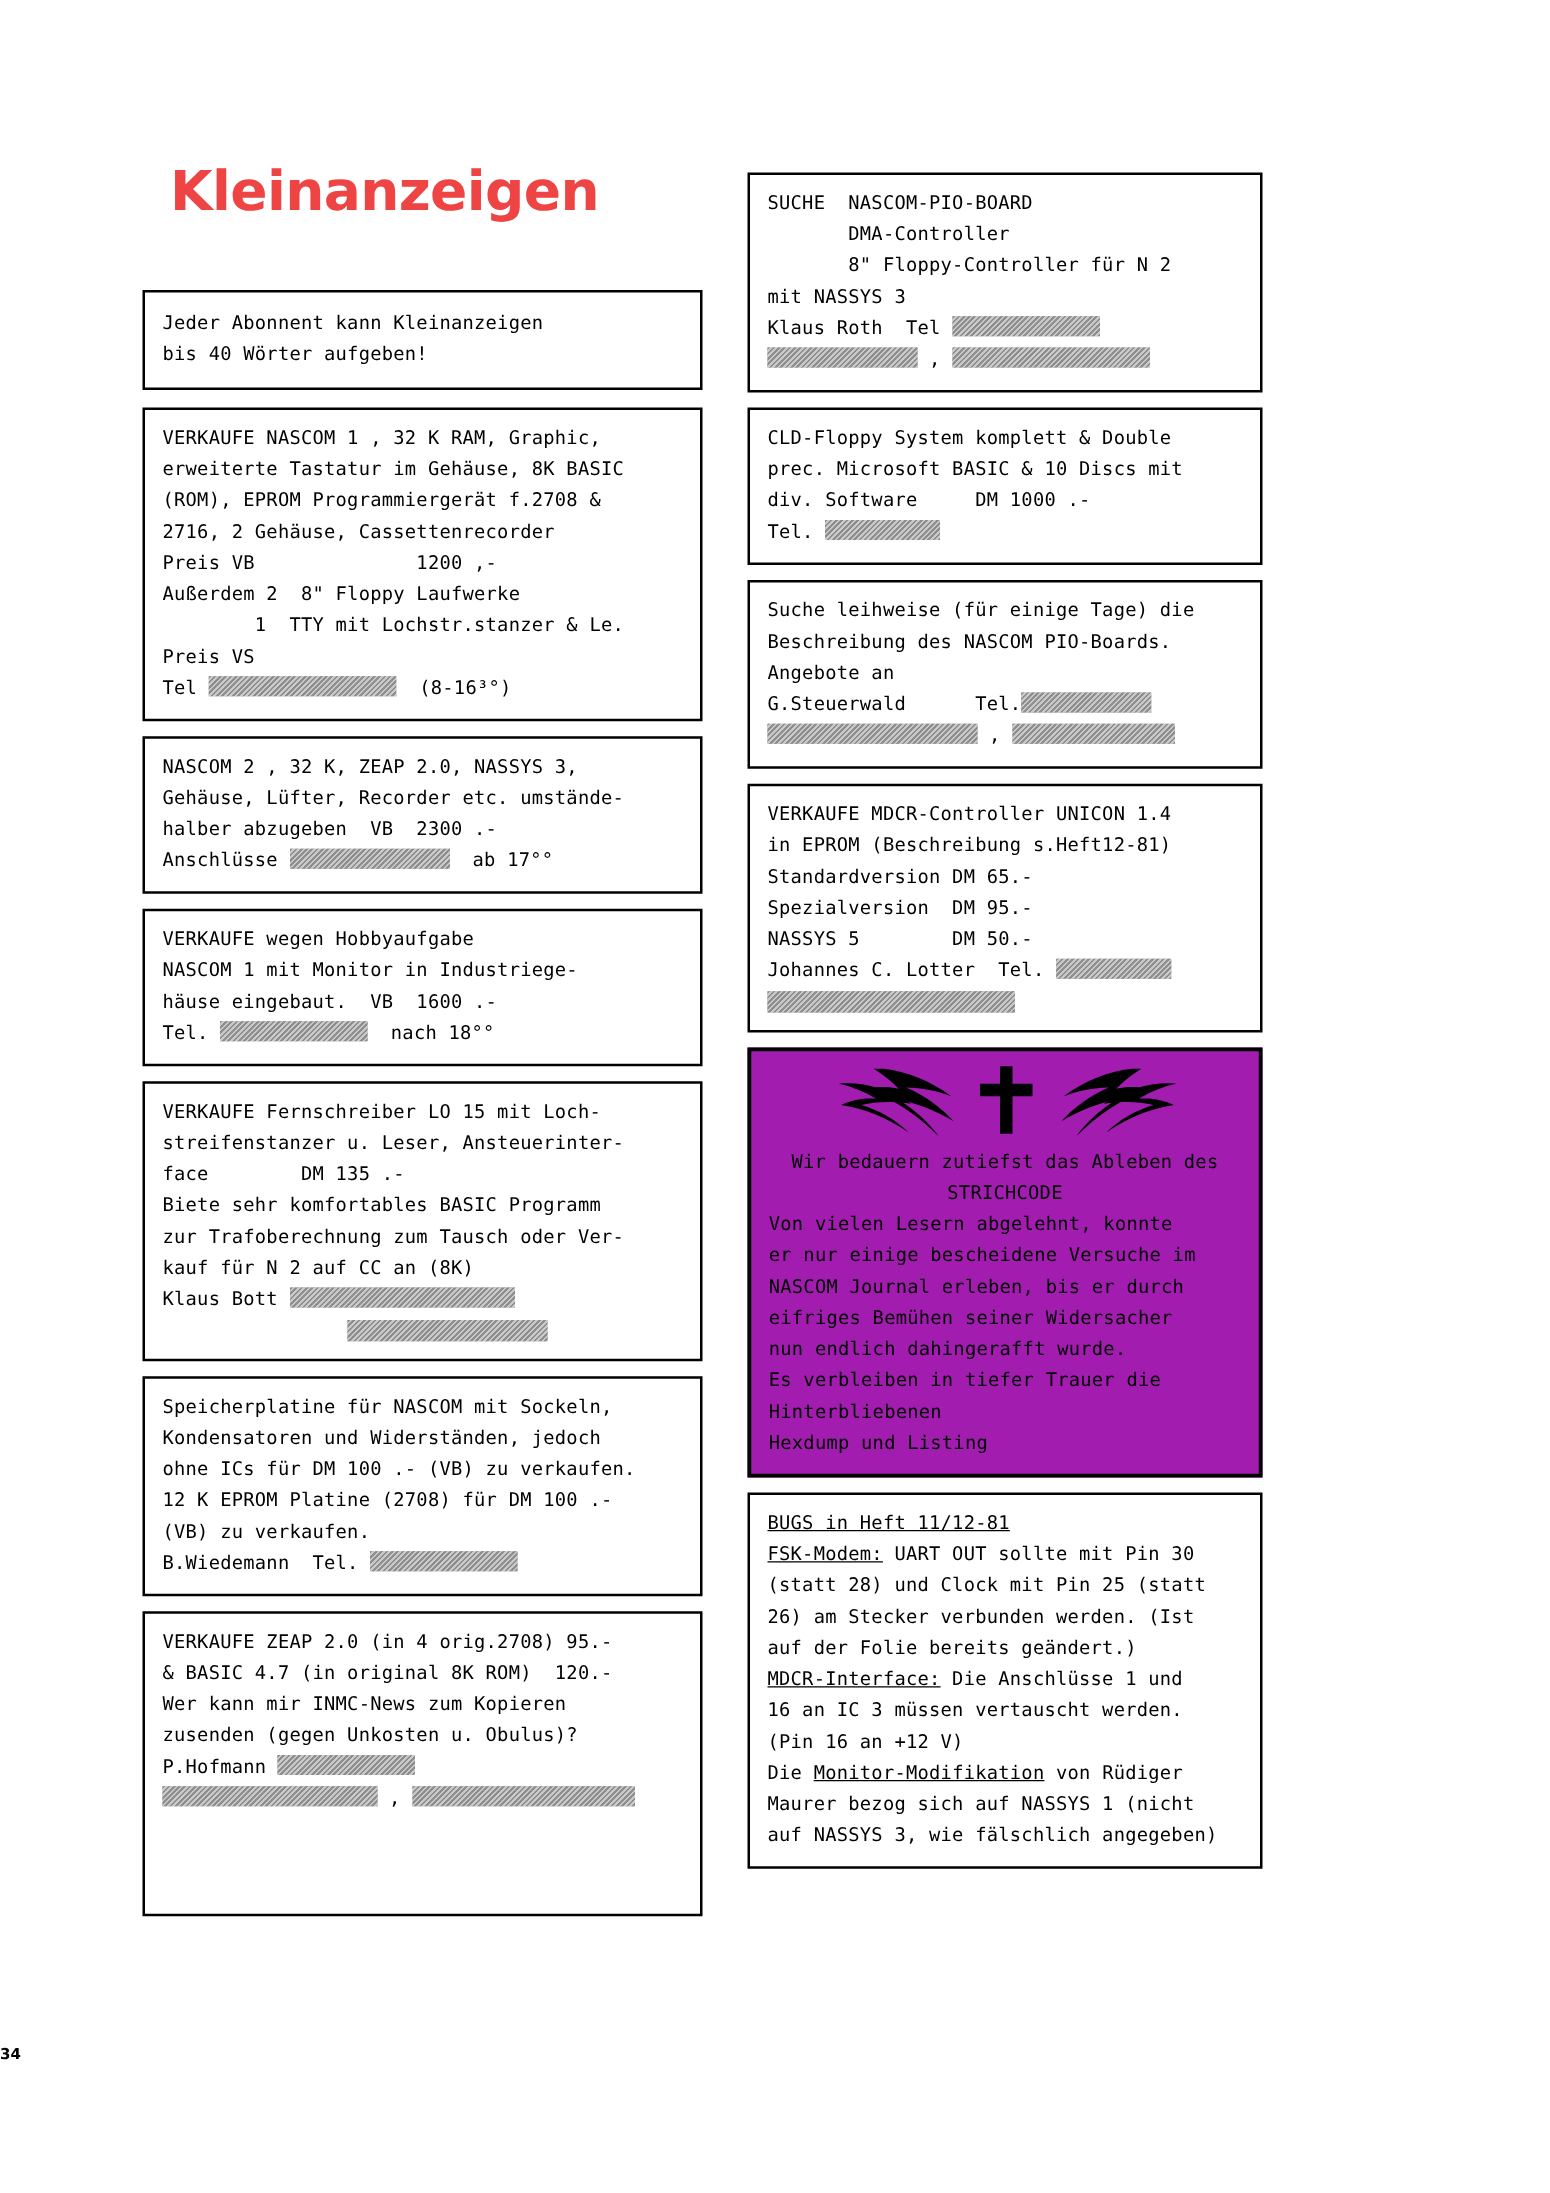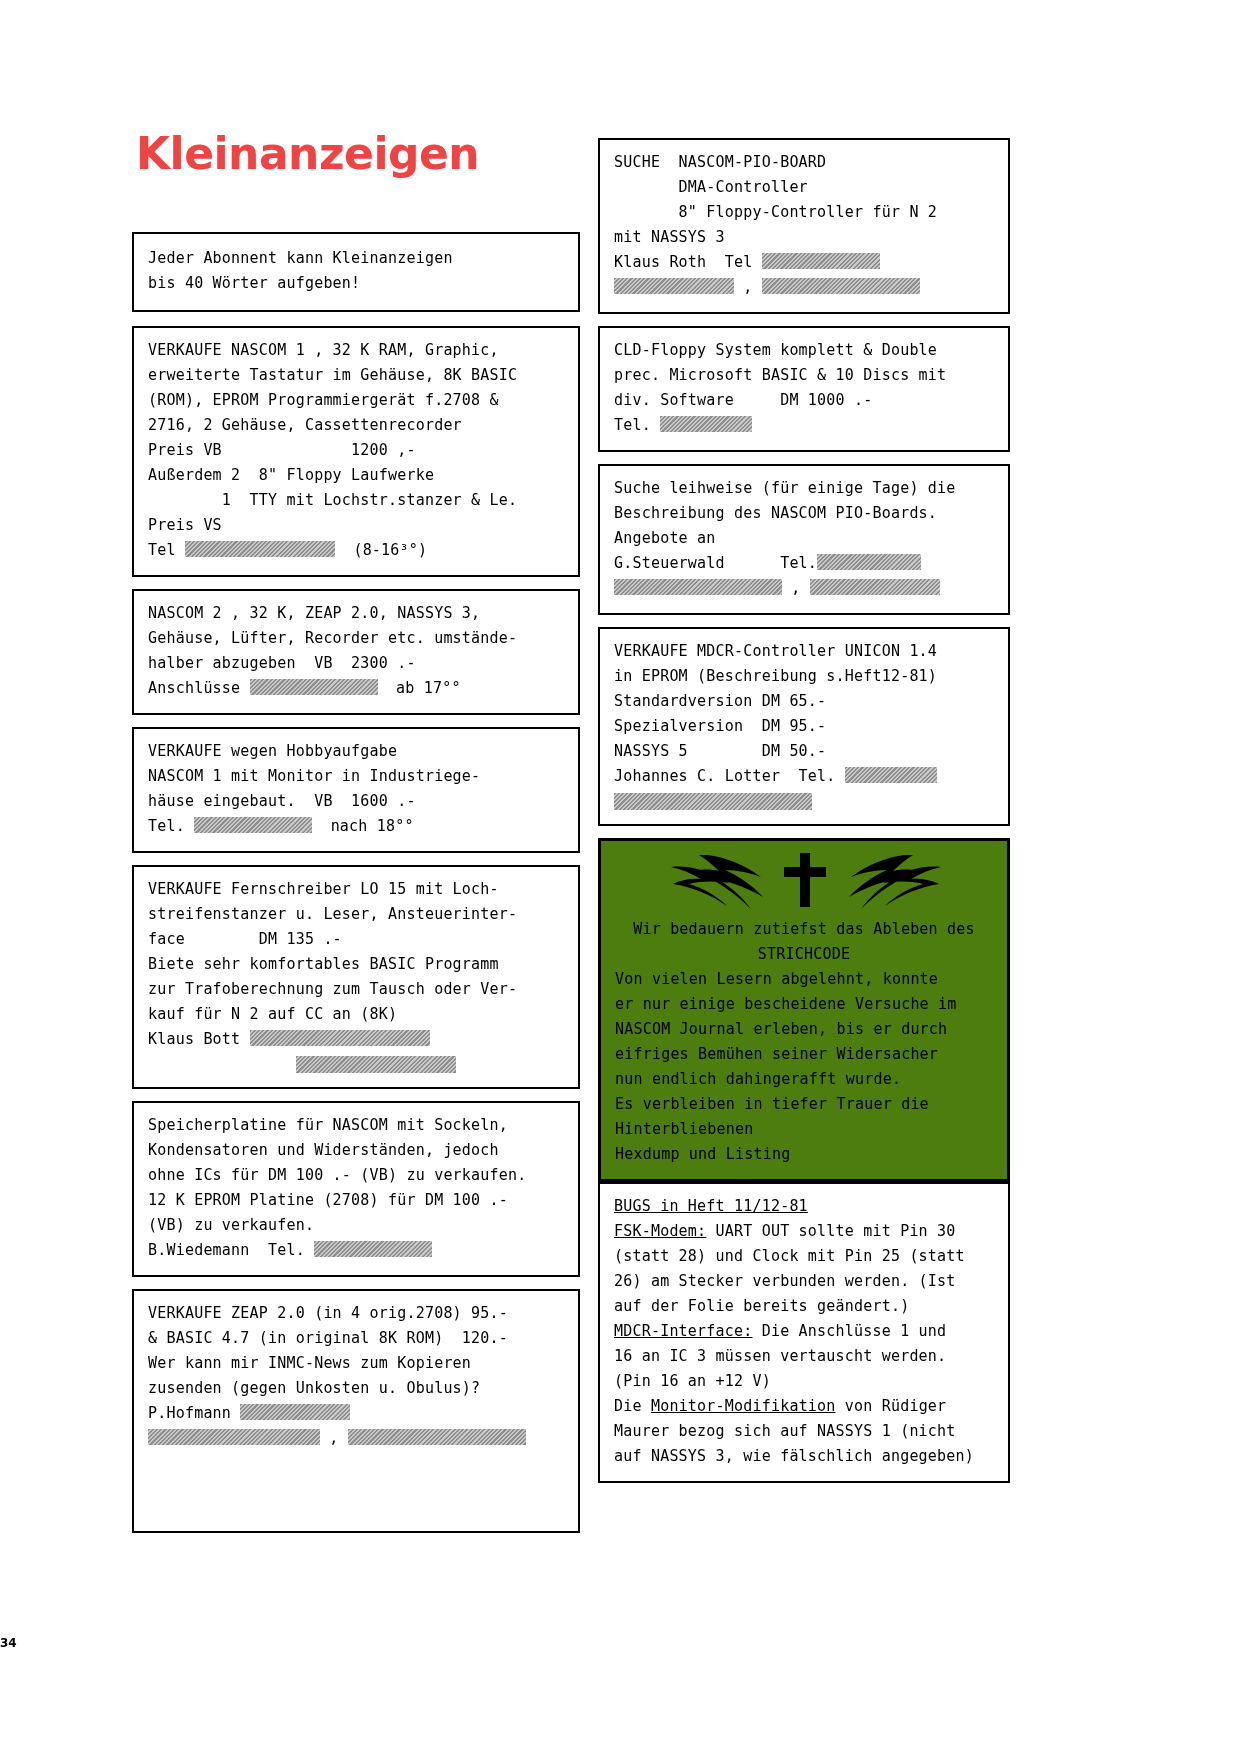--- a/index.html
+++ b/index.html
@@ -27,21 +27,21 @@
     top: 128px;
     font-family: "DejaVu Sans", sans-serif;
     font-weight: bold;
     font-size: 44px;
     letter-spacing: -0.5px;
     color: #ef4444;
     white-space: nowrap;
   }
   .col-left {
     position: absolute;
-    left: 132px;
+    left: 114px;
     top: 232px;
     width: 448px;
   }
   .col-right {
     position: absolute;
     left: 598px;
     top: 138px;
     width: 412px;
   }
   .ad {
@@ -71,22 +71,23 @@
     display: block;
     height: 17px;
     margin: 4px 0 2px 0;
     background-image:
       repeating-linear-gradient(135deg, #8e8e8e 0px, #8e8e8e 1.5px, #c9c9c9 1.5px, #c9c9c9 3px);
     background-color: #a8a8a8;
   }
   .obit {
     border: 3px solid #000;
     box-sizing: border-box;
+    margin-bottom: 12px;
     padding: 8px 14px 12px 14px;
-    background: #4d7c0f;
+    background: #a21caf;
   }
   .obit-art {
     height: 62px;
     position: relative;
     margin-bottom: 6px;
   }
   .obit-center {
     text-align: center;
   }
   .underline {

